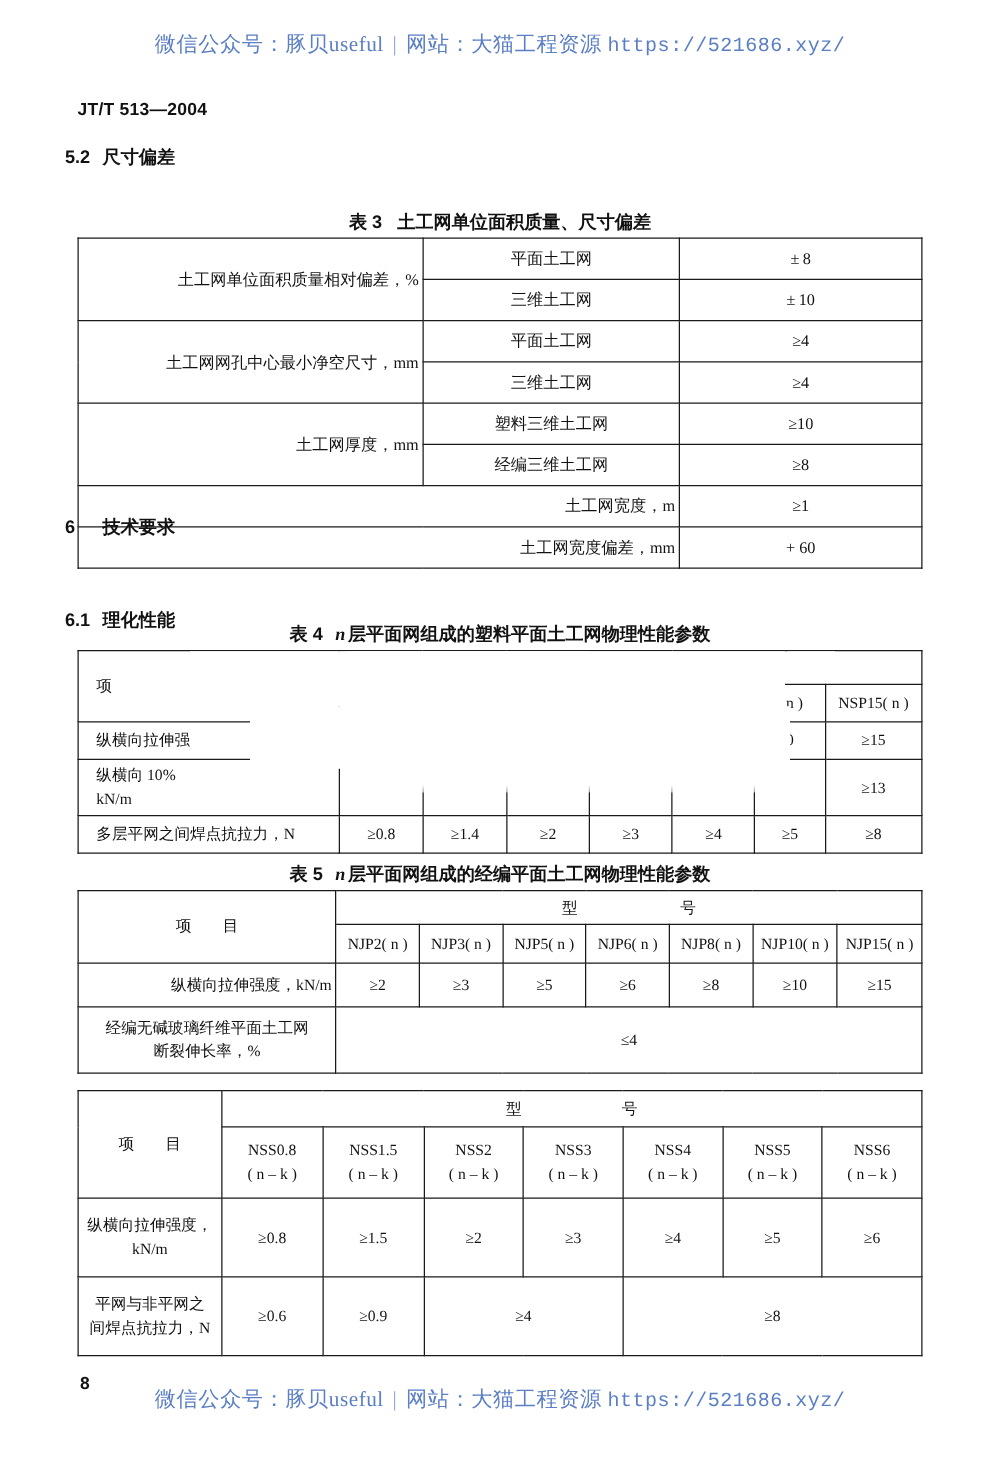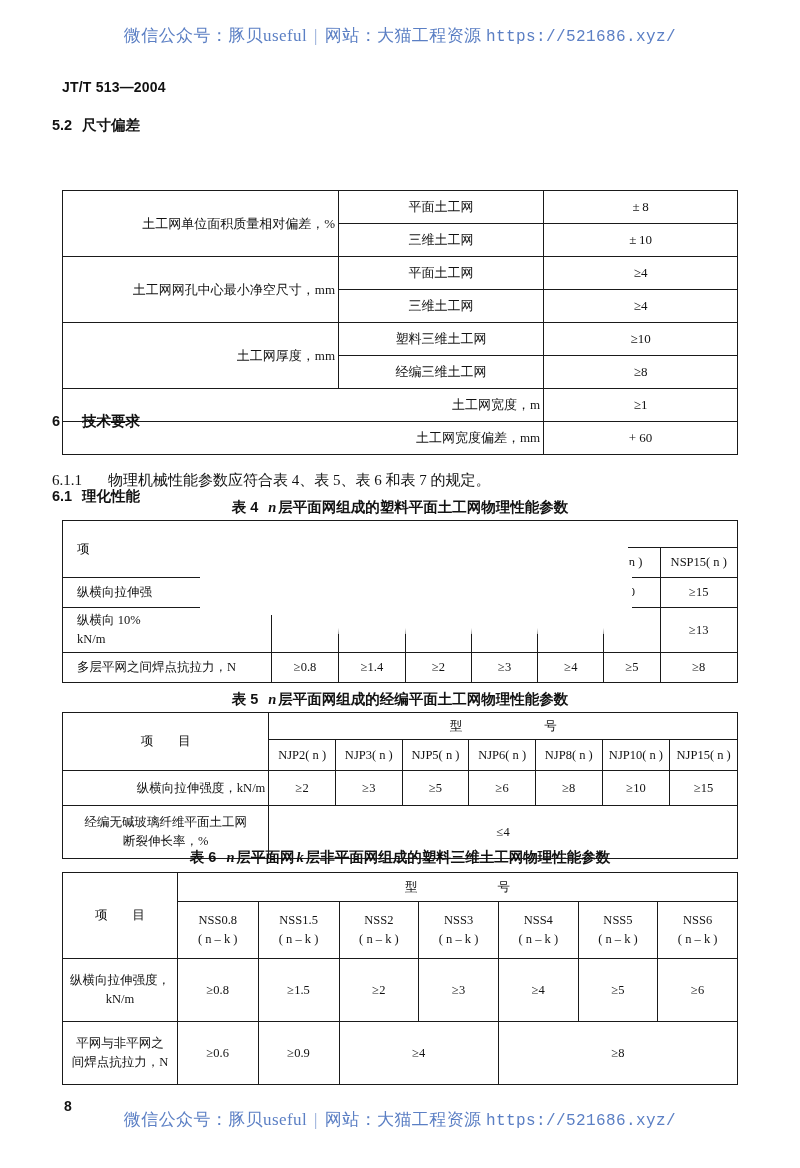--- a/index.html
+++ b/index.html
@@ -134,20 +134,23 @@
   <div class="watermark wm-top">
     <span>微信公众号：</span><span>豚贝useful</span><span class="sep">|</span><span>网站：</span><span>大猫工程资源</span> <span class="mono">https://521686.xyz/</span>
   </div>
 
   <div class="runhead">JT/T 513—2004</div>
 
   <div class="h2" style="top:116px;">
     <span class="num">5.2</span><span>尺寸偏差</span>
   </div>
 
+  <div class="tcap" style="top:168px;">
+    <span>表 3</span>&nbsp;&nbsp;&nbsp;<span>土工网单位面积质量、尺寸偏差</span>
+  </div>
 
   <table id="t3">
     <tbody>
       <tr>
         <td class="c1 lab" rowspan="2">土工网单位面积质量相对偏差，%</td>
         <td class="c2">平面土工网</td>
         <td class="c3 pm">8</td>
       </tr>
       <tr>
         <td>三维土工网</td>
@@ -180,23 +183,20 @@
         <td>+ 60</td>
       </tr>
     </tbody>
   </table>
 
   <div class="h2" style="top:412px;">
     <span class="num">6</span><span>技术要求</span>
   </div>
   <div class="h2" style="top:444px;margin-top:43px;">
     <span class="num">6.1</span><span>理化性能</span>
-  </div>
-  <div class="para idx" style="top:471px;">
-    <span class="num">6.1.1</span><span>物理机械性能参数应符合表 4、表 5、表 6 和表 7 的规定。</span>
   </div>
 
   <div class="tcap" style="top:498px;">
     <span>表 4</span>&nbsp;&nbsp;<span class="it">n</span><span>层平面网组成的塑料平面土工网物理性能参数</span>
   </div>
 
   <table id="t4">
     <tbody>
       <tr>
         <td class="c1" rowspan="2" style="height:46px;">
@@ -292,23 +292,20 @@
       <tr>
         <td class="c1 two-line" style="height:48px;margin-left:24px;">
           <div>经编无碱玻璃纤维平面土工网</div>
           <div>断裂伸长率，%</div>
         </td>
         <td class="le" colspan="7">4</td>
       </tr>
     </tbody>
   </table>
 
-  <div class="tcap" style="top:848px;">
-    <span>表 6</span>&nbsp;&nbsp;<span class="it">n</span><span>层平面网</span><span class="it">k</span><span>层非平面网组成的塑料三维土工网物理性能参数</span>
-  </div>
 
   <table id="t6">
     <tbody>
       <tr>
         <td class="c1" rowspan="2" style="height:76px;">项　　目</td>
         <td colspan="7" style="height:24px;">
           <span>型</span><span style="padding-left:80px;">号</span>
         </td>
       </tr>
       <tr>

